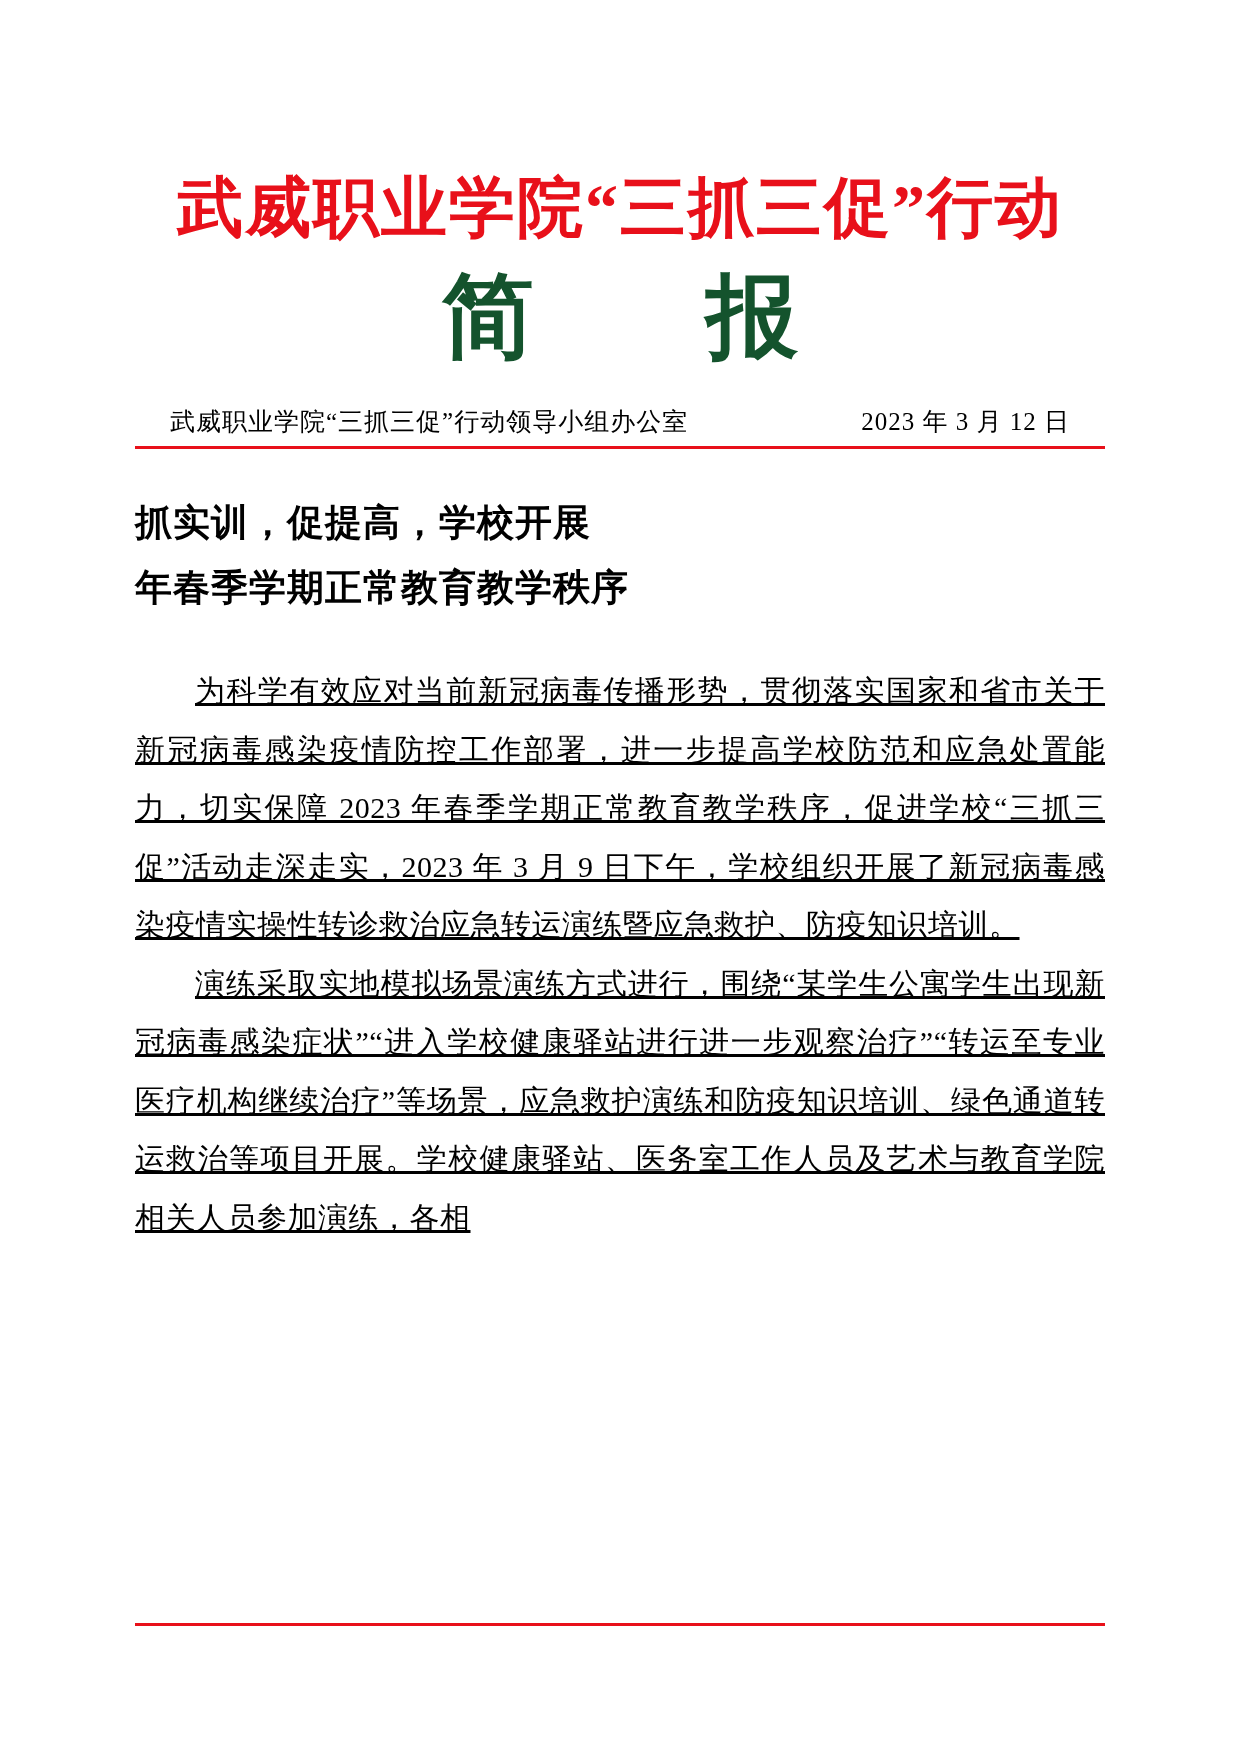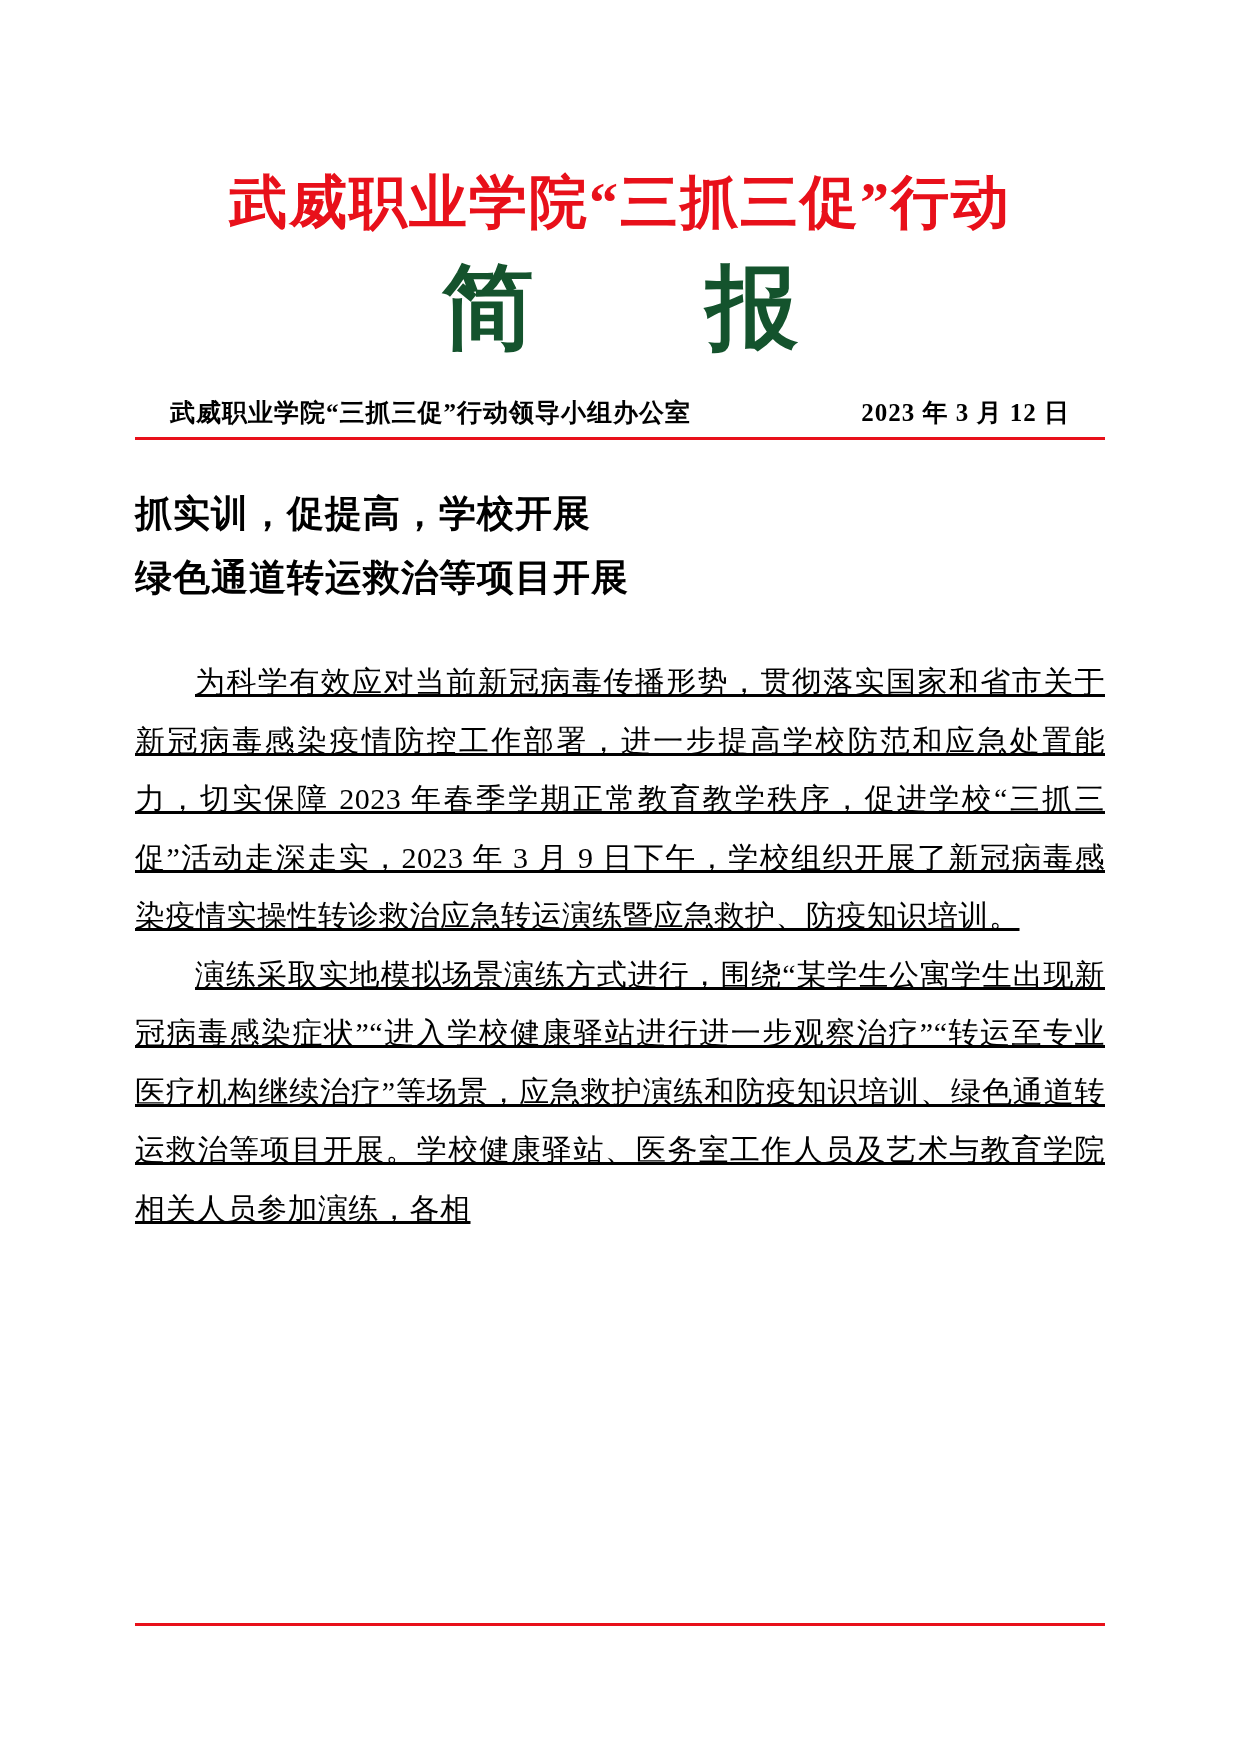--- a/index.html
+++ b/index.html
@@ -23,21 +23,21 @@
     box-sizing: border-box;
     padding: 0 135px;
   }
   .masthead {
     margin-top: 170px;
     text-align: center;
   }
   .masthead-line1 {
     color: #e8101a;
     font-weight: bold;
-    font-size: 58px;
+    font-size: 66px;
     letter-spacing: 2px;
     line-height: 1.15;
     white-space: nowrap;
   }
   .masthead-line2 {
     color: #14532d;
     font-weight: bold;
     font-size: 92px;
     letter-spacing: 40px;
     line-height: 1.25;
@@ -49,21 +49,21 @@
     font-size: 30px;
     font-weight: bold;
     margin-top: 30px;
     letter-spacing: 3px;
   }
   .meta-row {
     display: flex;
     justify-content: space-between;
     align-items: flex-end;
     font-size: 25px;
-    font-weight: bold;
+    font-weight: normal;
     margin-top: 30px;
     padding: 0 35px 8px 35px;
   }
   .meta-left {
     letter-spacing: 1px;
   }
   .meta-right {
     letter-spacing: 1px;
   }
   .red-rule {
@@ -114,21 +114,21 @@
 
 
   <div class="meta-row">
     <div class="meta-left">武威职业学院“三抓三促”行动领导小组办公室</div>
     <div class="meta-right">2023 年 3 月 12 日</div>
   </div>
   <div class="red-rule"></div>
 
   <div class="doc-title">
     <div>抓实训，促提高，学校开展</div>
-    <div>绿色通道转运救治等项目开展</div>
+    <div>年春季学期正常教育教学秩序</div>
   </div>
 
   <div class="body-text">
     <p>为科学有效应对当前新冠病毒传播形势，贯彻落实国家和省市关于新冠病毒感染疫情防控工作部署，进一步提高学校防范和应急处置能力，切实保障 2023 年春季学期正常教育教学秩序，促进学校“三抓三促”活动走深走实，2023 年 3 月 9 日下午，学校组织开展了新冠病毒感染疫情实操性转诊救治应急转运演练暨应急救护、防疫知识培训。</p>
     <p>演练采取实地模拟场景演练方式进行，围绕“某学生公寓学生出现新冠病毒感染症状”“进入学校健康驿站进行进一步观察治疗”“转运至专业医疗机构继续治疗”等场景，应急救护演练和防疫知识培训、绿色通道转运救治等项目开展。学校健康驿站、医务室工作人员及艺术与教育学院相关人员参加演练，各相</p>
   </div>
 
   <div class="footer-rule"></div>
 </div>
 

